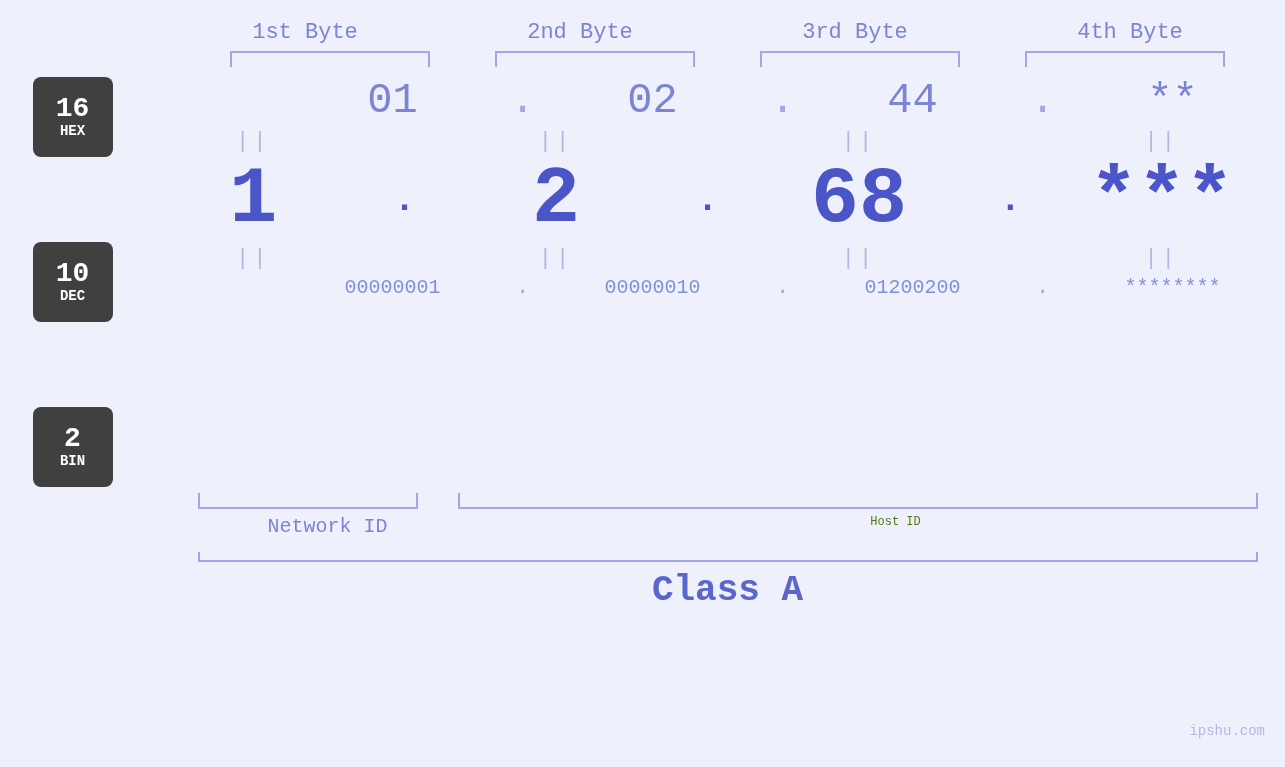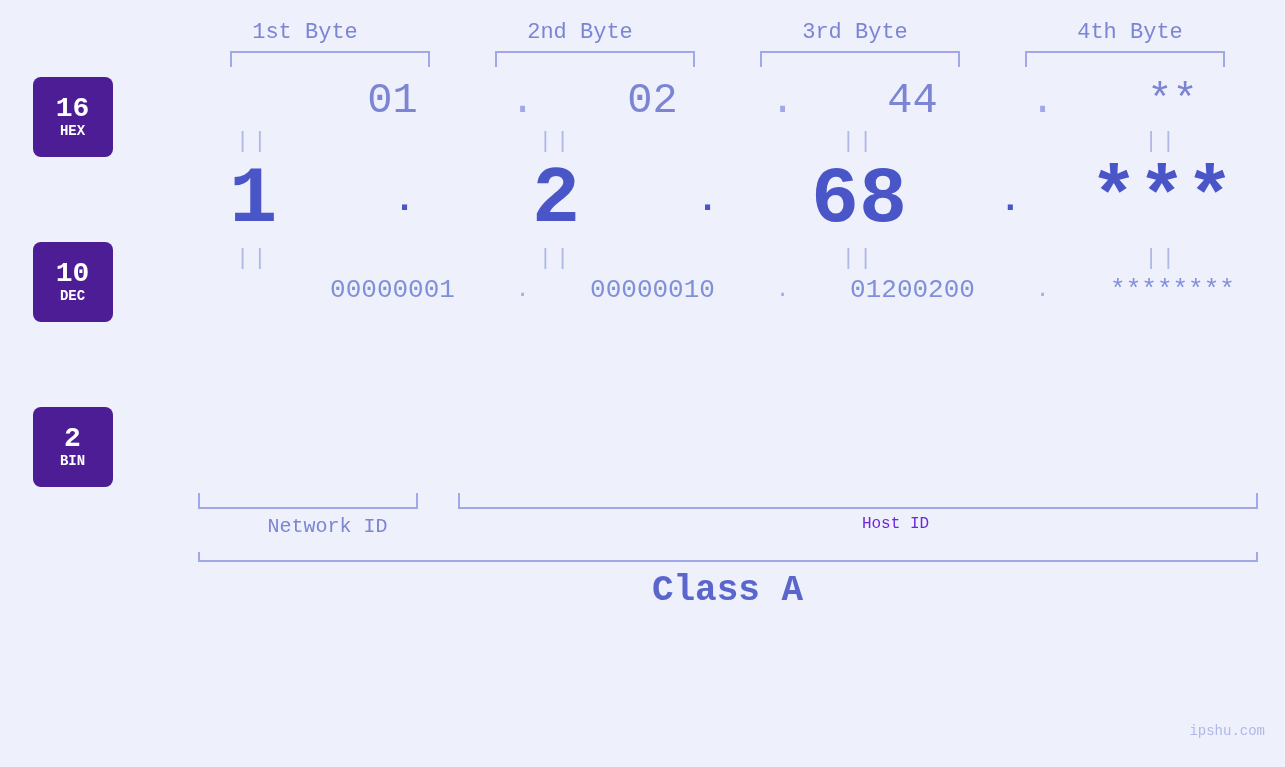--- a/index.html
+++ b/index.html
@@ -71,21 +71,21 @@
       display: flex;
       flex-direction: column;
       gap: 0px;
       margin-right: 20px;
       margin-left: 10px;
     }
 
     .badge {
       width: 80px;
       height: 80px;
-      background: #4c1d95;
+      background: #404040;
       border-radius: 8px;
       display: flex;
       flex-direction: column;
       align-items: center;
       justify-content: center;
       color: white;
       margin-bottom: 85px;
     }
 
     .badge:last-child {
@@ -177,21 +177,21 @@
     .dec-dot {
       font-size: 36px;
       color: #4a56c8;
       font-weight: bold;
       margin-bottom: -10px;
     }
 
     
     .bin-value {
       color: #8090d8;
-      font-size: 26px;
+      font-size: 20px;
       font-family: 'Courier New', Courier, monospace;
     }
 
     .bin-dot {
       font-size: 22px;
       color: #a0a8e8;
     }
 
     
     .bottom-section {
@@ -238,22 +238,22 @@
       width: 260px;
       text-align: center;
       color: #7b85d4;
       font-size: 20px;
       font-family: 'Courier New', Courier, monospace;
     }
 
     .host-id-label {
       flex: 1;
       text-align: center;
-      color: #6d28d9;
-      font-size: 16px;
+      color: #4d7c0f;
+      font-size: 12px;
       font-family: 'Courier New', Courier, monospace;
       margin-left: 40px;
     }
 
     
     .class-section {
       width: 1060px;
       margin-left: 150px;
       margin-top: 14px;
     }

